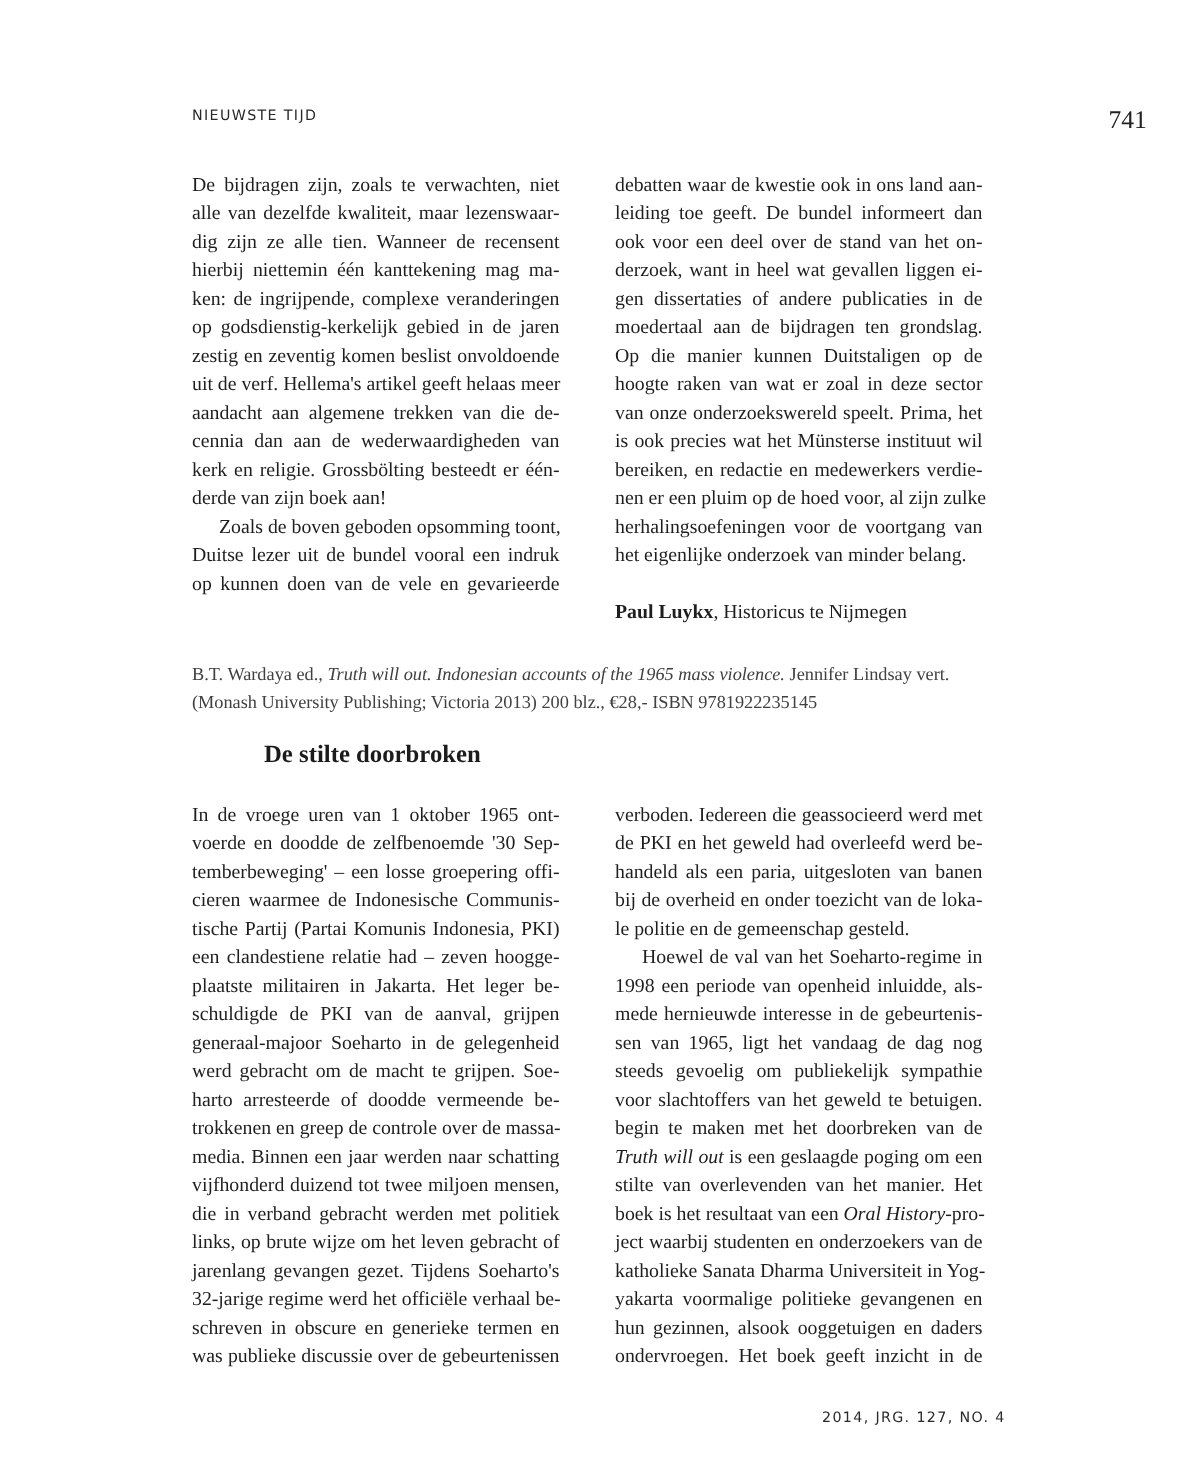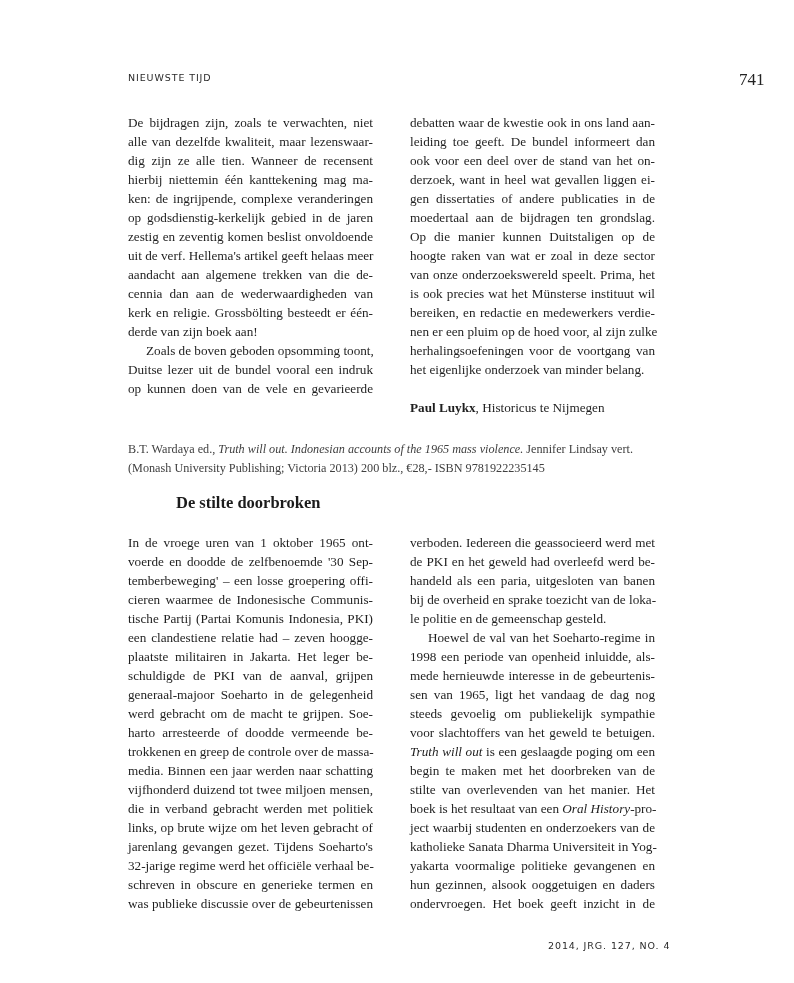--- a/index.html
+++ b/index.html
@@ -117,30 +117,30 @@
   <span class="line">jarenlang gevangen gezet. Tijdens Soeharto's</span>
   <span class="line">32-jarige regime werd het officiële verhaal be-</span>
   <span class="line">schreven in obscure en generieke termen en</span>
   <span class="line">was publieke discussie over de gebeurtenissen</span>
 </div>
 
 <div class="col col-right-2">
   <span class="line">verboden. Iedereen die geassocieerd werd met</span>
   <span class="line">de PKI en het geweld had overleefd werd be-</span>
   <span class="line">handeld als een paria, uitgesloten van banen</span>
-  <span class="line">bij de overheid en sprake toezicht van de loka-</span>
+  <span class="line">bij de overheid en onder toezicht van de loka-</span>
   <span class="line last">le politie en de gemeenschap gesteld.</span>
   <span class="line indent">Hoewel de val van het Soeharto-regime in</span>
   <span class="line">1998 een periode van openheid inluidde, als-</span>
   <span class="line">mede hernieuwde interesse in de gebeurtenis-</span>
   <span class="line">sen van 1965, ligt het vandaag de dag nog</span>
   <span class="line">steeds gevoelig om publiekelijk sympathie</span>
   <span class="line">voor slachtoffers van het geweld te betuigen.</span>
+  <span class="line">begin te maken met het doorbreken van de</span>
   <span class="line"><i>Truth will out</i> <span>is een geslaagde poging om een</span></span>
-  <span class="line">begin te maken met het doorbreken van de</span>
   <span class="line">stilte van overlevenden van het manier. Het</span>
   <span class="line"><span>boek is het resultaat van een </span><i>Oral History</i><span>-pro-</span></span>
   <span class="line">ject waarbij studenten en onderzoekers van de</span>
   <span class="line">katholieke Sanata Dharma Universiteit in Yog-</span>
   <span class="line">yakarta voormalige politieke gevangenen en</span>
   <span class="line">hun gezinnen, alsook ooggetuigen en daders</span>
   <span class="line">ondervroegen. Het boek geeft inzicht in de</span>
 </div>
 
 <div class="running-foot">2014, JRG. 127, NO. 4</div>

